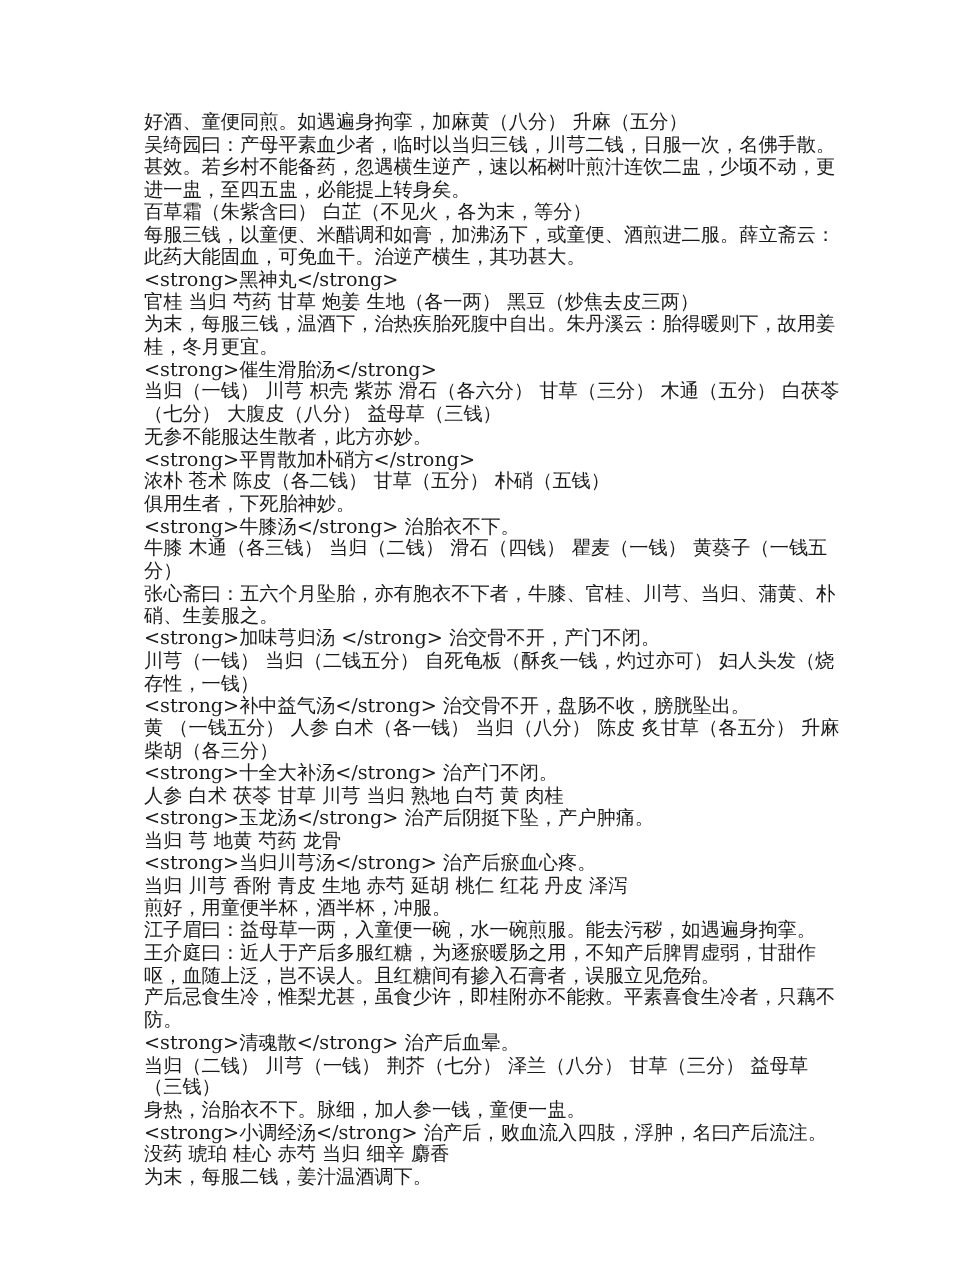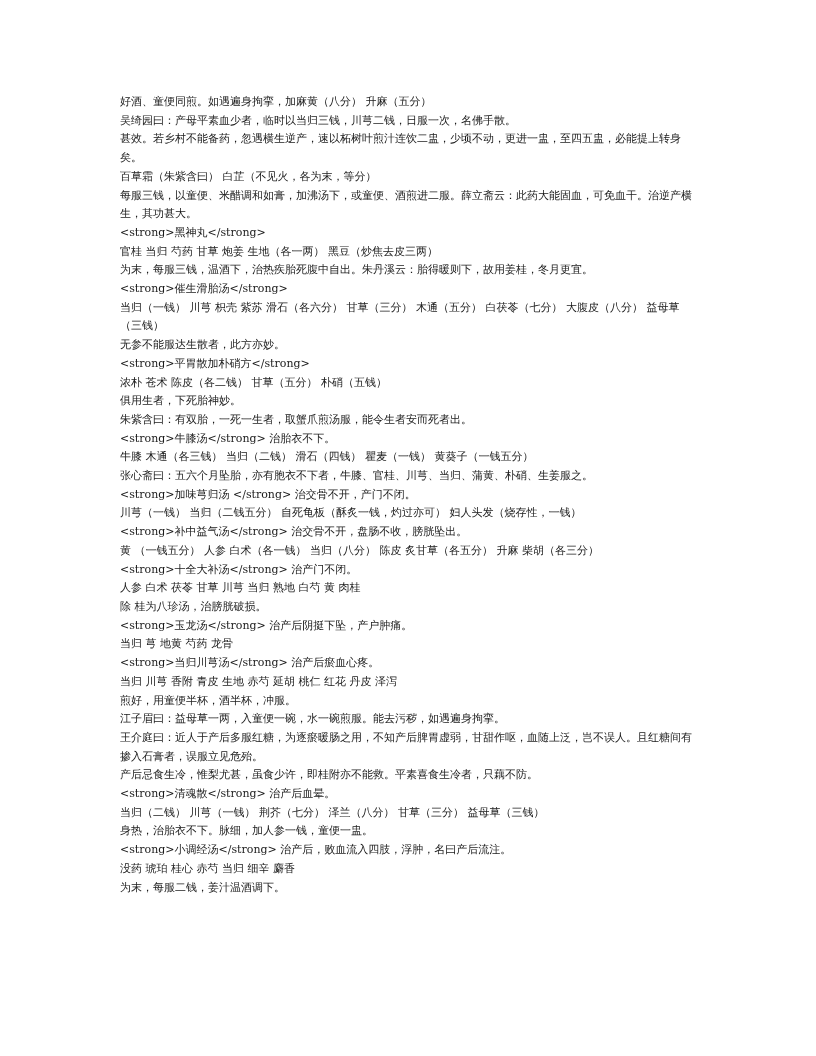--- a/index.html
+++ b/index.html
@@ -3,21 +3,21 @@
 <meta charset="utf-8">
 <style>
   html, body { margin: 0; padding: 0; background: #ffffff; }
   body { width: 816px; height: 1056px; position: relative; overflow: hidden; }
   .page {
     position: absolute;
     left: 120px;
     top: 93px;
     width: 580px;
     font-family: "DejaVu Serif", "Liberation Serif", serif;
-    font-size: 11px;
+    font-size: 16px;
     line-height: 18.7px;
     color: #1a1a1a;
   }
   .line { white-space: pre-wrap; word-break: break-all; margin: 0; }
 </style>
 </head>
 <body>
 
 <div class="page">
   <p class="line">好酒、童便同煎。如遇遍身拘挛，加麻黄（八分） 升麻（五分）</p>
@@ -27,31 +27,29 @@
   <p class="line">每服三钱，以童便、米醋调和如膏，加沸汤下，或童便、酒煎进二服。薛立斋云：此药大能固血，可免血干。治逆产横生，其功甚大。</p>
   <p class="line">&lt;strong&gt;黑神丸&lt;/strong&gt;</p>
   <p class="line">官桂 当归 芍药 甘草 炮姜 生地（各一两） 黑豆（炒焦去皮三两）</p>
   <p class="line">为末，每服三钱，温酒下，治热疾胎死腹中自出。朱丹溪云：胎得暖则下，故用姜桂，冬月更宜。</p>
   <p class="line">&lt;strong&gt;催生滑胎汤&lt;/strong&gt;</p>
   <p class="line">当归（一钱） 川芎 枳壳 紫苏 滑石（各六分） 甘草（三分） 木通（五分） 白茯苓（七分） 大腹皮（八分） 益母草（三钱）</p>
   <p class="line">无参不能服达生散者，此方亦妙。</p>
   <p class="line">&lt;strong&gt;平胃散加朴硝方&lt;/strong&gt;</p>
   <p class="line">浓朴 苍术 陈皮（各二钱） 甘草（五分） 朴硝（五钱）</p>
   <p class="line">俱用生者，下死胎神妙。</p>
-  <p class="line">朱紫含曰：有双胎，一死一生者，取蟹爪煎汤服，能令生者安而死者出。</p>
   <p class="line">&lt;strong&gt;牛膝汤&lt;/strong&gt; 治胎衣不下。</p>
   <p class="line">牛膝 木通（各三钱） 当归（二钱） 滑石（四钱） 瞿麦（一钱） 黄葵子（一钱五分）</p>
   <p class="line">张心斋曰：五六个月坠胎，亦有胞衣不下者，牛膝、官桂、川芎、当归、蒲黄、朴硝、生姜服之。</p>
   <p class="line">&lt;strong&gt;加味芎归汤 &lt;/strong&gt; 治交骨不开，产门不闭。</p>
   <p class="line">川芎（一钱） 当归（二钱五分） 自死龟板（酥炙一钱，灼过亦可） 妇人头发（烧存性，一钱）</p>
   <p class="line">&lt;strong&gt;补中益气汤&lt;/strong&gt; 治交骨不开，盘肠不收，膀胱坠出。</p>
   <p class="line">黄 （一钱五分） 人参 白术（各一钱） 当归（八分） 陈皮 炙甘草（各五分） 升麻 柴胡（各三分）</p>
   <p class="line">&lt;strong&gt;十全大补汤&lt;/strong&gt; 治产门不闭。</p>
   <p class="line">人参 白术 茯苓 甘草 川芎 当归 熟地 白芍 黄 肉桂</p>
-  <p class="line">除 桂为八珍汤，治膀胱破损。</p>
   <p class="line">&lt;strong&gt;玉龙汤&lt;/strong&gt; 治产后阴挺下坠，产户肿痛。</p>
   <p class="line">当归 芎 地黄 芍药 龙骨</p>
   <p class="line">&lt;strong&gt;当归川芎汤&lt;/strong&gt; 治产后瘀血心疼。</p>
   <p class="line">当归 川芎 香附 青皮 生地 赤芍 延胡 桃仁 红花 丹皮 泽泻</p>
   <p class="line">煎好，用童便半杯，酒半杯，冲服。</p>
   <p class="line">江子眉曰：益母草一两，入童便一碗，水一碗煎服。能去污秽，如遇遍身拘挛。</p>
   <p class="line">王介庭曰：近人于产后多服红糖，为逐瘀暖肠之用，不知产后脾胃虚弱，甘甜作呕，血随上泛，岂不误人。且红糖间有掺入石膏者，误服立见危殆。</p>
   <p class="line">产后忌食生冷，惟梨尤甚，虽食少许，即桂附亦不能救。平素喜食生冷者，只藕不防。</p>
   <p class="line">&lt;strong&gt;清魂散&lt;/strong&gt; 治产后血晕。</p>
   <p class="line">当归（二钱） 川芎（一钱） 荆芥（七分） 泽兰（八分） 甘草（三分） 益母草（三钱）</p>

